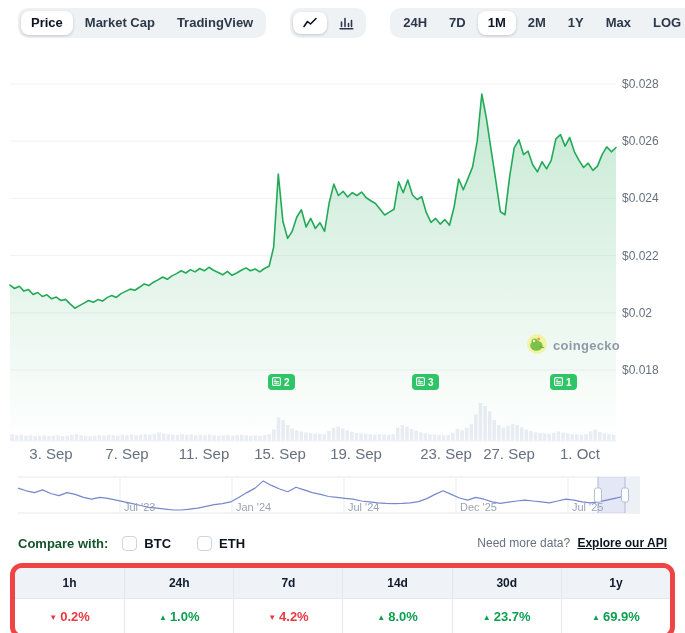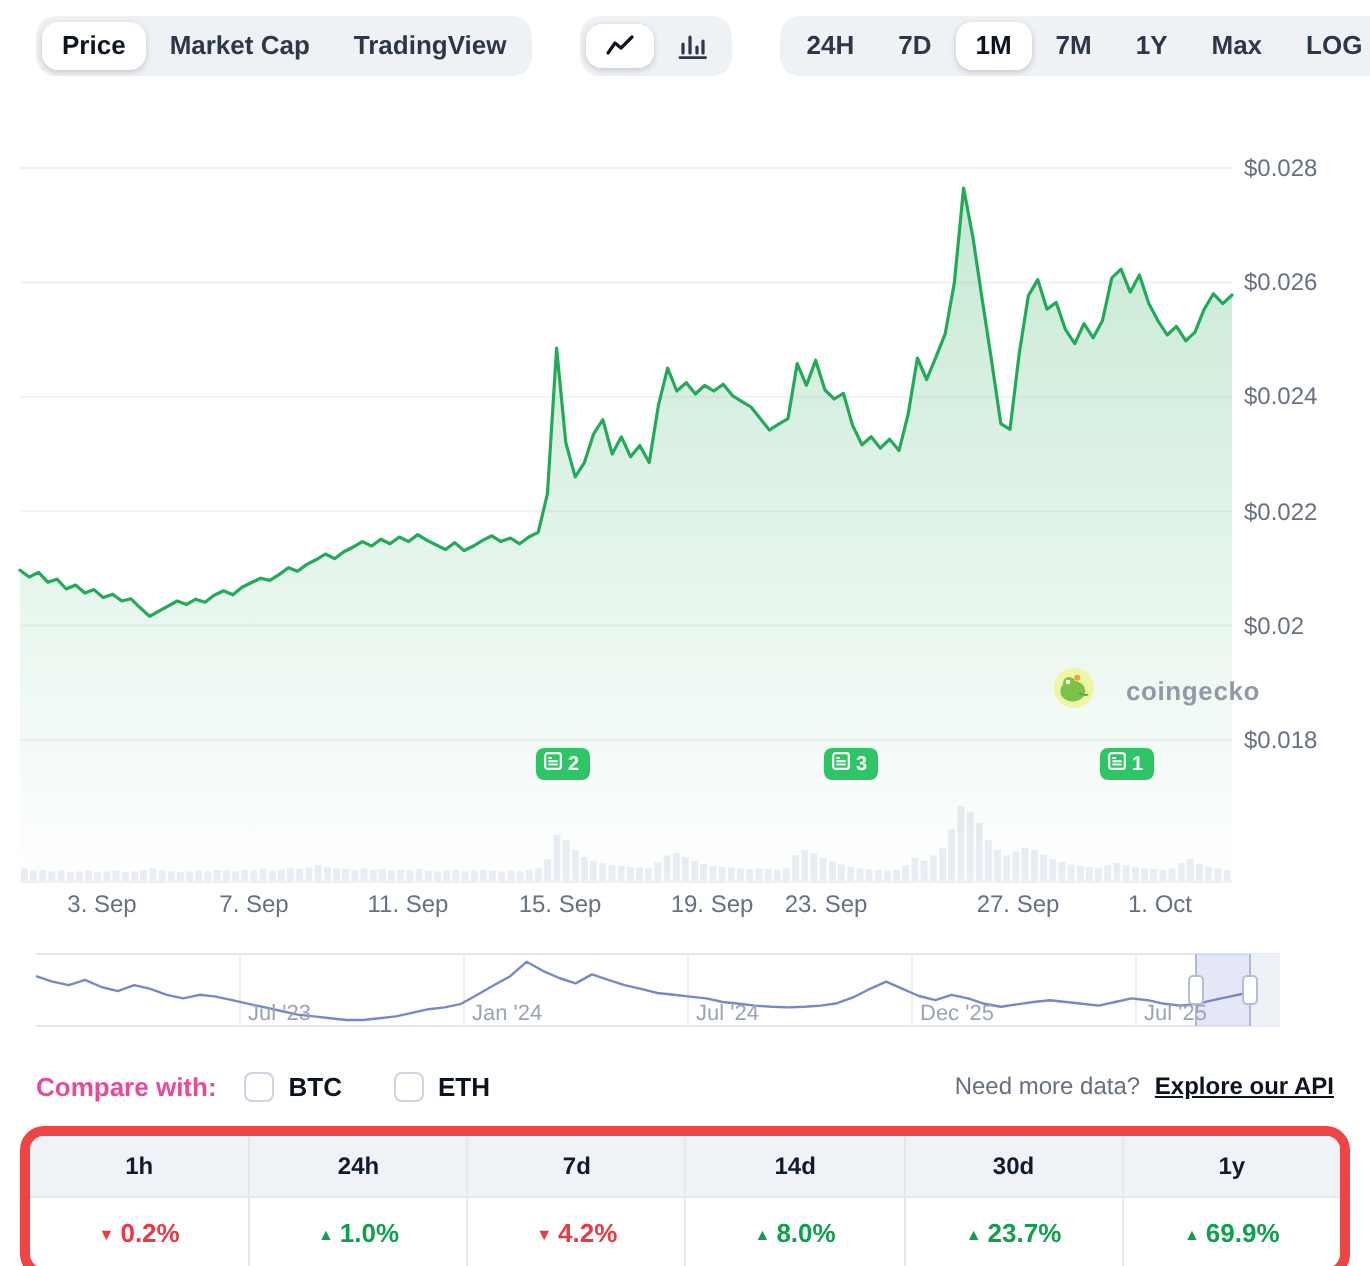--- a/index.html
+++ b/index.html
@@ -17,36 +17,36 @@
           border-radius:8px; cursor:pointer; line-height:16px; white-space:nowrap; }
   .pill.active { background:#fff; color:#0d1421; box-shadow:0 1px 3px rgba(30,41,59,.22); }
   .pill.iconbtn { padding:4px 9px; display:flex; align-items:center; }
   .rangegroup { flex:1; justify-content:space-between; }
   .pill svg { display:block; }
 
   
   #chart-svg { position:absolute; top:50px; left:0; }
   .y-label { position:absolute; left:622px; font-size:12px; color:#66707f; }
   .x-label { position:absolute; top:445px; transform:translateX(-50%);
-             font-size:12px; color:#66707f; white-space:nowrap; }
+             font-size:15px; color:#66707f; white-space:nowrap; }
   .badge { position:absolute; top:374px; height:16px; display:flex; align-items:center;
            gap:3px; background:#2fc567; color:#fff; border-radius:4px;
            padding:0 5px 0 4px; font-size:10px; font-weight:700; cursor:pointer; }
   .watermark { position:absolute; top:334px; left:527px; display:flex;
-               align-items:center; gap:16px; }
+               align-items:center; gap:6px; }
   .watermark span { font-size:13px; font-weight:700; color:#9099a8; letter-spacing:.3px; }
 
   
   #nav-svg { position:absolute; top:474px; left:0; }
   .nav-label { position:absolute; top:501px; font-size:11px; color:#9aa3b5; }
 
   
   .compare-row { position:absolute; top:533px; left:18px; right:18px; height:20px;
                  display:flex; align-items:center; }
-  .compare-label { font-size:13px; font-weight:700; color:#ec4899; margin-right:14px; }
+  .compare-label { font-size:13px; font-weight:700; color:#14532d; margin-right:14px; }
   .cmp-opt { display:flex; align-items:center; gap:7px; margin-right:26px; cursor:pointer; }
   .checkbox { width:15px; height:15px; border:1.5px solid #ccd4e0; border-radius:4px;
               background:#fff; }
   .cmp-opt b { font-size:13px; color:#0d1421; }
   .hint { margin-left:auto; font-size:12px; color:#66707f; }
   .hint a { color:#0d1421; font-weight:700; text-decoration:underline; cursor:pointer; margin-left:4px;text-align:center; }
 
   
   .pct-table { position:absolute; left:10px; right:10px; top:563px;
                display:grid; grid-template-columns:repeat(6,1fr);
@@ -85,21 +85,21 @@
               <path d="M3.5 10.5 V6 M7 10.5 V2.5 M10.5 10.5 V7.5 M13.5 10.5 V4.5" fill="none" stroke="#2c3749" stroke-width="1.6" stroke-linecap="round"></path>
               <path d="M2 12.8 H14.8" stroke="#2c3749" stroke-width="1.4" stroke-linecap="round"></path>
             </svg>
         </span>
       </button>
     </div>
     <div class="pill-group rangegroup">
       <button class="pill">24H</button>
       <button class="pill">7D</button>
       <button class="pill active">1M</button>
-      <button class="pill">7M</button>
+      <button class="pill">2M</button>
       <button class="pill">1Y</button>
       <button class="pill">Max</button>
       <button class="pill">LOG</button>
       <button class="pill iconbtn">
         <span>
           <svg width="16" height="16" viewBox="0 0 16 16">
               <rect x="2.2" y="3" width="11.6" height="10.5" rx="2" fill="none" stroke="#2c3749" stroke-width="1.5"></rect>
               <path d="M2.5 6.5 H13.5 M5.2 1.6 V3.6 M10.8 1.6 V3.6" stroke="#2c3749" stroke-width="1.5" stroke-linecap="round"></path>
             </svg>
         </span>
@@ -299,21 +299,21 @@
       </svg>
     </span>
     <span>coingecko</span>
   </div>
 
   <div class="x-label" style="left: 51px;">3. Sep</div>
   <div class="x-label" style="left: 127px;">7. Sep</div>
   <div class="x-label" style="left: 204px;">11. Sep</div>
   <div class="x-label" style="left: 280px;">15. Sep</div>
   <div class="x-label" style="left: 356px; text-align: center;">19. Sep</div>
-  <div class="x-label" style="left: 413px;">23. Sep</div>
+  <div class="x-label" style="left: 446px;">23. Sep</div>
   <div class="x-label" style="left: 509px;">27. Sep</div>
   <div class="x-label" style="left: 580px;">1. Oct</div>
 
   <svg id="nav-svg" width="685" height="44">
       <line x1="18" y1="3" x2="640" y2="3" stroke="#e3e8f0"></line>
       <line x1="18" y1="39" x2="640" y2="39" stroke="#e3e8f0"></line>
       <line x1="120" y1="3" x2="120" y2="39" stroke="#e9edf4"></line>
       <line x1="232" y1="3" x2="232" y2="39" stroke="#e9edf4"></line>
       <line x1="344" y1="3" x2="344" y2="39" stroke="#e9edf4"></line>
       <line x1="456" y1="3" x2="456" y2="39" stroke="#e9edf4"></line>

